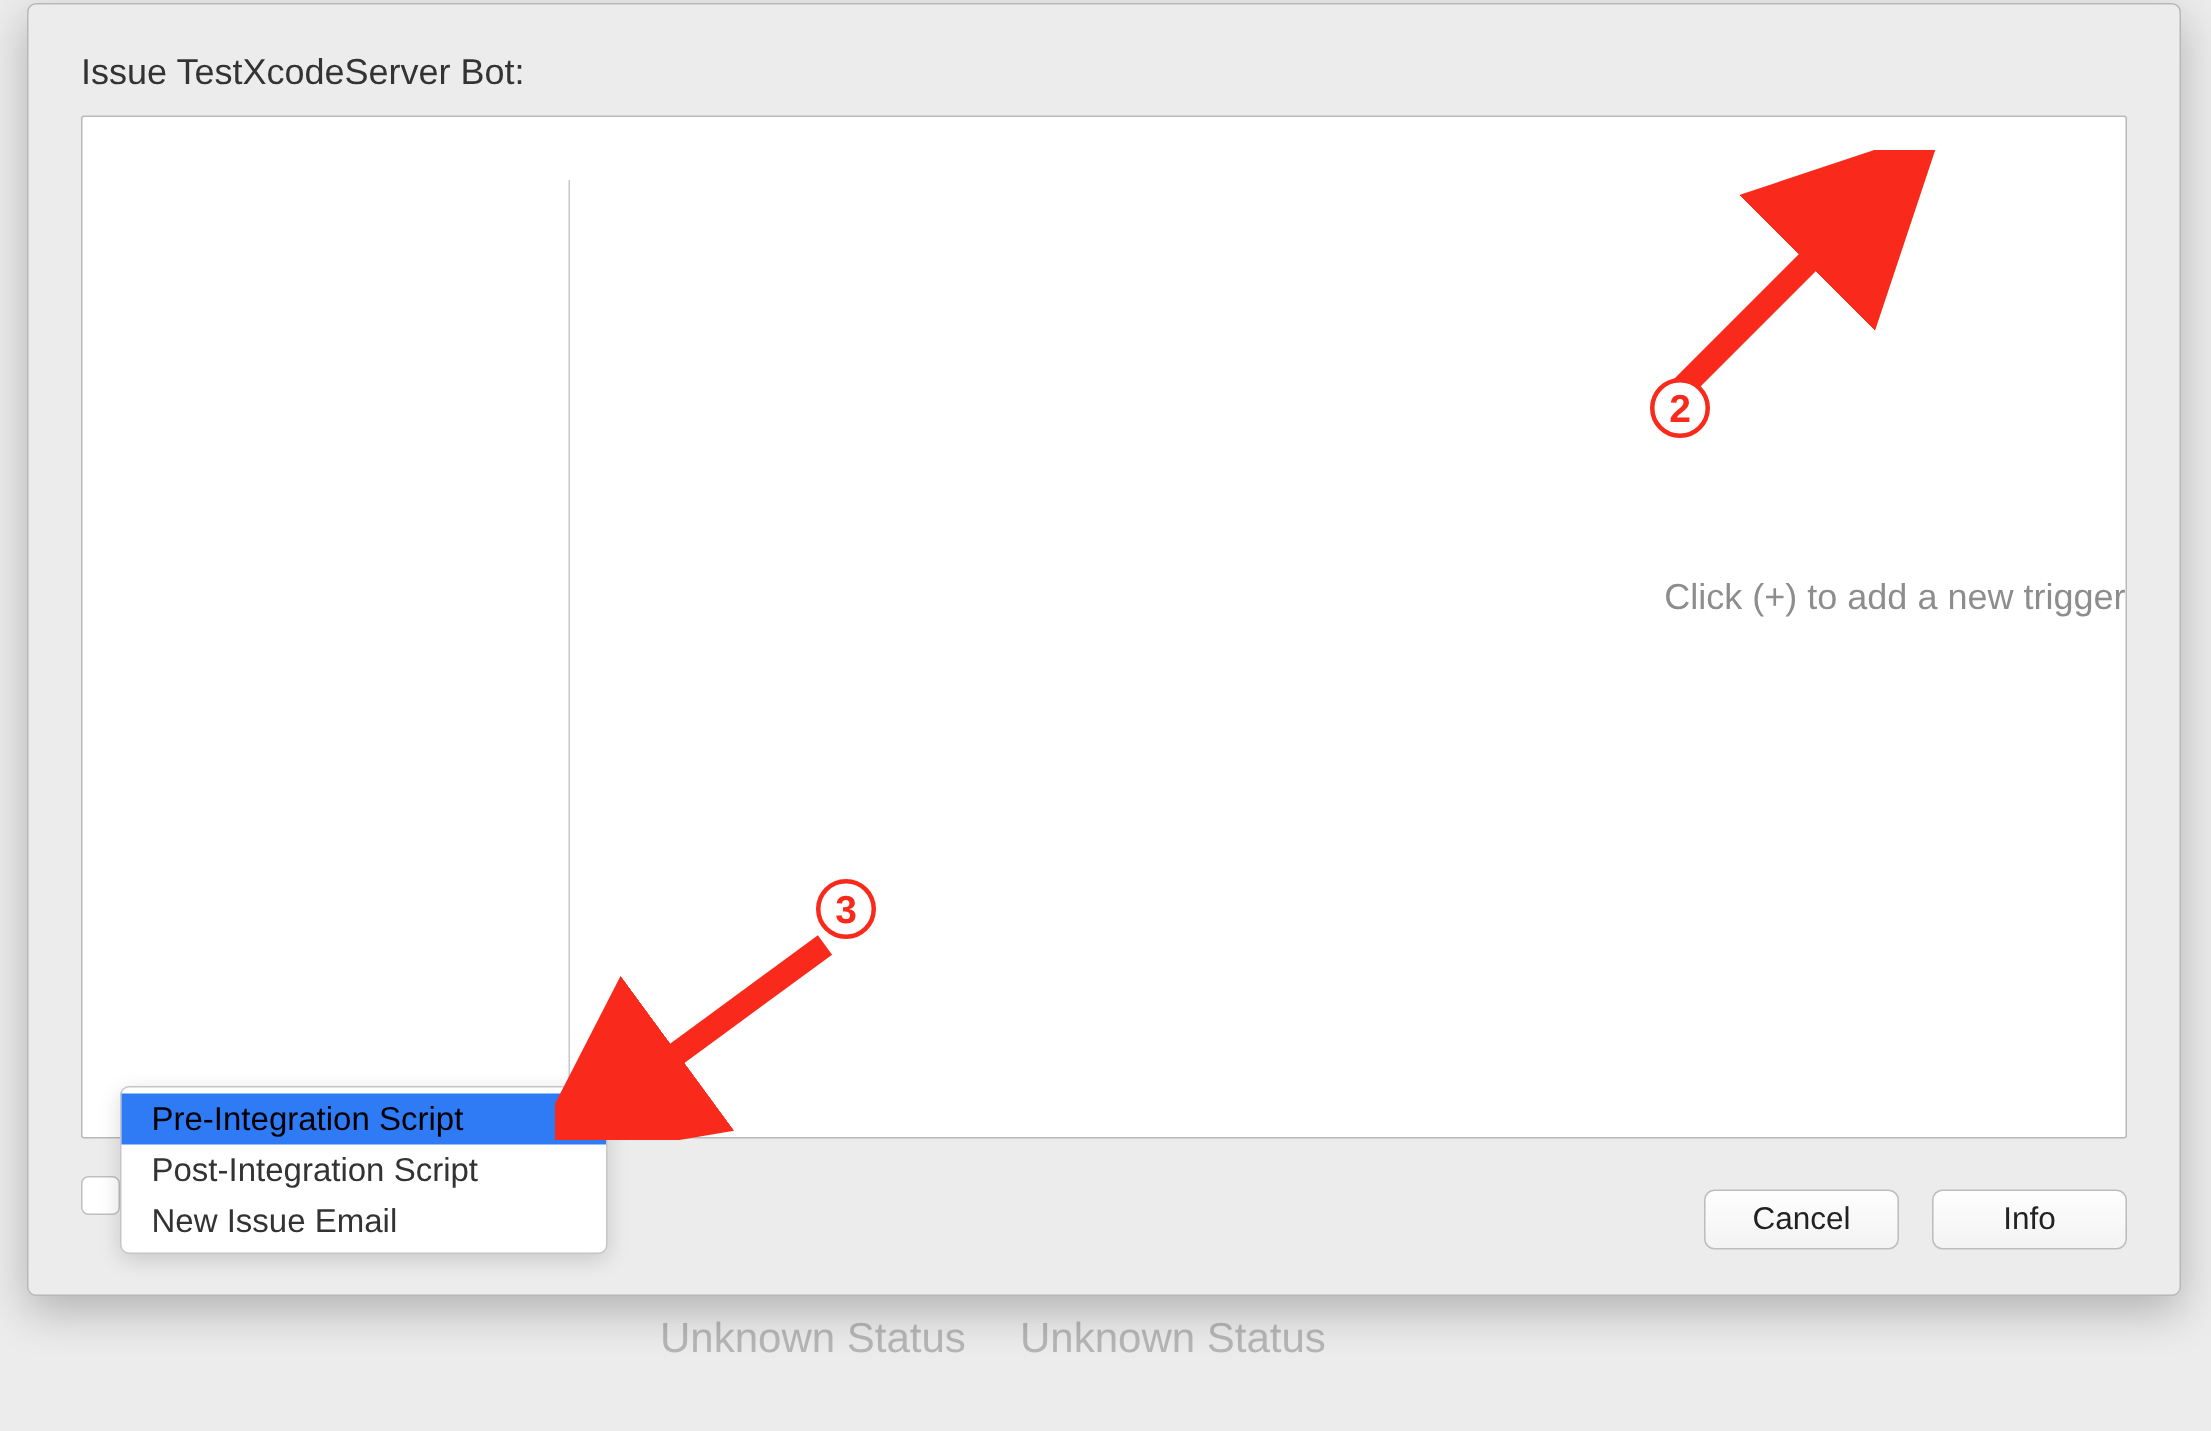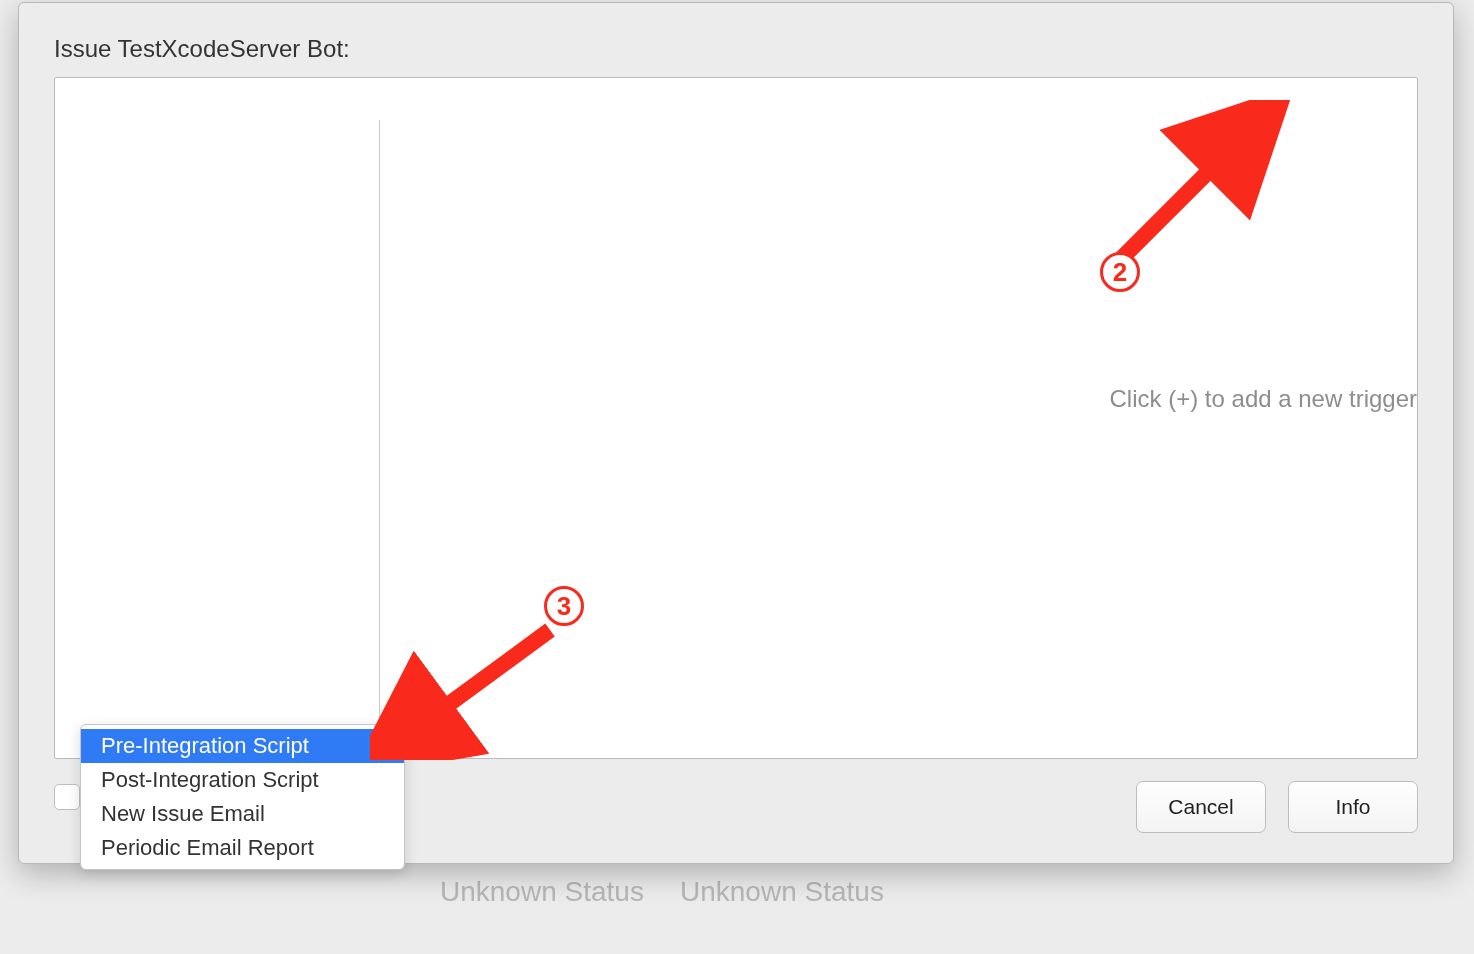--- a/index.html
+++ b/index.html
@@ -77,21 +77,21 @@
       margin-top: -80px;
     }
     .buttons {
       position: absolute;
       right: 35px;
       bottom: 30px;
       display: flex;
       gap: 22px;
     }
     .btn {
-      height: 52px;
+      height: 40px;
       min-width: 130px;
       padding: 0 26px;
       background: linear-gradient(#fefefe,#f3f3f3);
       border: 1px solid #bdbdbd;
       border-radius: 7px;
       font-size: 21px;
       color: #222;
       cursor: pointer;
     }
     .menu {
@@ -107,21 +107,21 @@
       z-index: 50;
     }
     .menu-item {
       padding: 4px 20px;
       font-size: 22px;
       color: #333;
       cursor: pointer;
     }
     .menu-item.selected {
       background: #2f7bf6;
-      color: #ffffff;
+      color: #000000;
     }
     
     .callout {
       position: absolute;
       width: 40px;
       height: 40px;
       border: 3px solid #f92a1b;
       border-radius: 50%;
       display: flex;
       align-items: center;
@@ -177,21 +177,20 @@
     <button class="btn">Info</button>
   </div>
 </div>
 
 <div class="plus-btn"></div>
 
 <div class="menu">
   <div class="menu-item selected">Pre-Integration Script</div>
   <div class="menu-item">Post-Integration Script</div>
   <div class="menu-item">New Issue Email</div>
-  <div class="menu-item">Periodic Email Report</div>
 </div>
 
 <div class="callout" style="left:1100px; top:252px">
   <span>2</span>
 </div>
 <div class="arrow-wrap" style="left:1100px; top:100px; width:200px; height:180px">
   <svg width="200" height="180">
     <defs>
       <marker id="ah2" markerWidth="8" markerHeight="8" refX="4" refY="4" orient="auto">
         <polygon points="0,0 8,4 0,8" fill="#f92a1b"></polygon>

